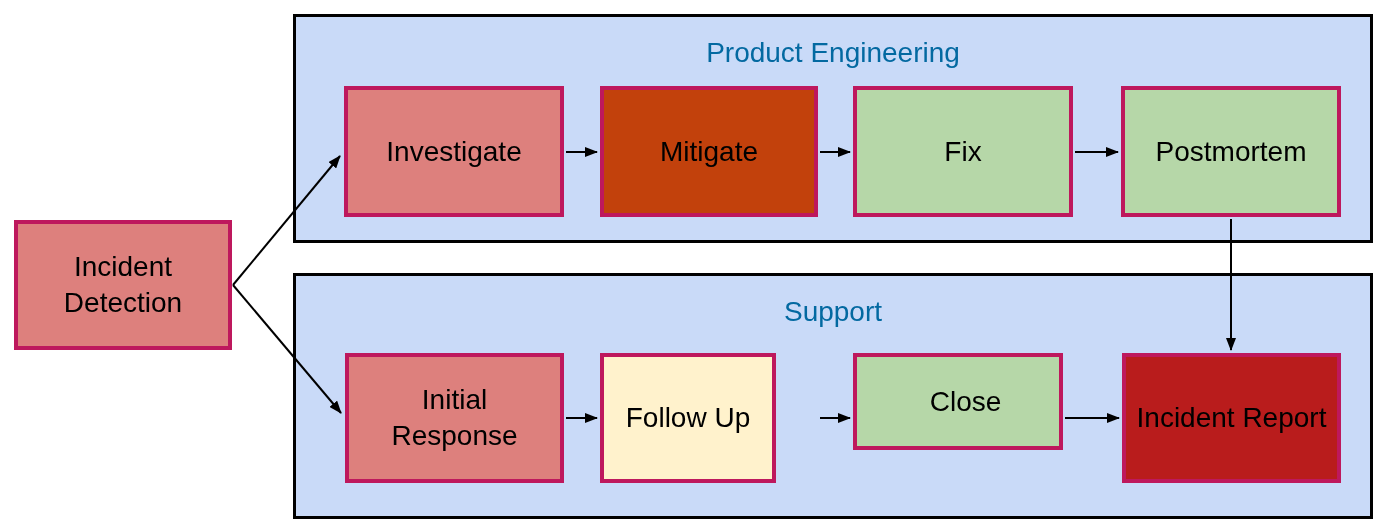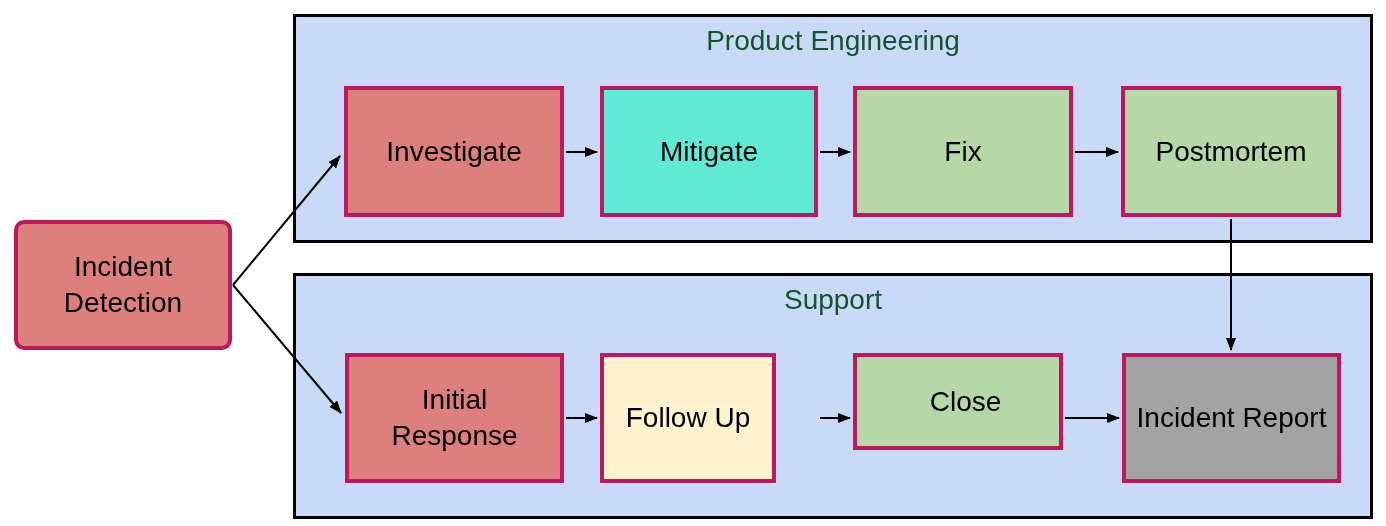--- a/index.html
+++ b/index.html
@@ -17,40 +17,40 @@
   }
   .lane {
     position: absolute;
     border: 3px solid #000000;
     box-sizing: border-box;
   }
   #lane-product-engineering { left: 293px; top: 14px;  width: 1080px; height: 229px; }
   #lane-support             { left: 293px; top: 273px; width: 1080px; height: 246px; }
   .lane-title {
     width: 100%;
-    padding-top: 8px;
+    padding-top: 20px;
     text-align: center;
     font-size: 28px;
     line-height: 32px;
-    color: #14532d;
+    color: #0369a1;
   }
   .node {
     position: absolute;
     border: 4px solid #be185d;
     box-sizing: border-box;
     display: flex;
     align-items: center;
     justify-content: center;
     text-align: center;
     font-size: 28px;
     line-height: 36px;
     color: #000000;
     padding: 2px 10px;
   }
-  #node-incident-detection { left: 14px;   top: 220px; width: 218px; height: 130px; border-radius: 10px; }
+  #node-incident-detection { left: 14px;   top: 220px; width: 218px; height: 130px; }
   #node-investigate        { left: 344px;  top: 86px;  width: 220px; height: 131px; }
   #node-mitigate           { left: 600px;  top: 86px;  width: 218px; height: 131px; }
   #node-fix                { left: 853px;  top: 86px;  width: 220px; height: 131px; }
   #node-postmortem         { left: 1121px; top: 86px;  width: 220px; height: 131px; }
   #node-initial-response   { left: 345px;  top: 353px; width: 219px; height: 130px; }
   #node-follow-up          { left: 600px;  top: 353px; width: 176px; height: 130px; }
   #node-close              { left: 853px;  top: 353px; width: 210px; height: 97px; padding-left: 25px; }
   #node-incident-report    { left: 1122px; top: 353px; width: 219px; height: 130px; }
   #arrow-layer {
     position: absolute;
@@ -74,40 +74,40 @@
     <div class="lane-title">Support</div>
   </div>
 
   <div class="node" id="node-incident-detection" style="background-color: rgb(221, 128, 125);">
     <span>Incident Detection</span>
   </div>
 
   <div class="node" id="node-investigate" style="background-color: rgb(221, 128, 125);">
     <span>Investigate</span>
   </div>
-  <div class="node" id="node-mitigate" style="background-color: #5eead4; text-align: right;">
+  <div class="node" id="node-mitigate" style="background-color: #c2410c; text-align: right;">
     <span>Mitigate</span>
   </div>
   <div class="node" id="node-fix" style="background-color: rgb(182, 215, 168); align-items: center;">
     <span>Fix</span>
   </div>
   <div class="node" id="node-postmortem" style="background-color: rgb(182, 215, 168);">
     <span>Postmortem</span>
   </div>
 
   <div class="node" id="node-initial-response" style="background-color: rgb(221, 128, 125);">
     <span>Initial Response</span>
   </div>
   <div class="node" id="node-follow-up" style="background-color: rgb(255, 242, 204);">
     <span>Follow Up</span>
   </div>
   <div class="node" id="node-close" style="background-color: rgb(182, 215, 168);">
     <span>Close</span>
   </div>
-  <div class="node" id="node-incident-report" style="background-color: #a3a3a3;">
+  <div class="node" id="node-incident-report" style="background-color: #b91c1c;">
     <span>Incident Report</span>
   </div>
 
   <svg id="arrow-layer" viewBox="0 0 1386 526" xmlns="http://www.w3.org/2000/svg">
     <defs>
       <marker id="ah" markerUnits="userSpaceOnUse" markerWidth="13" markerHeight="10" refX="12" refY="5" orient="auto">
         <path d="M0,0 L13,5 L0,10 Z" fill="#000000"></path>
       </marker>
     </defs>
     <line x1="233" y1="285" x2="340" y2="156" marker-end="url(#ah)"></line>

